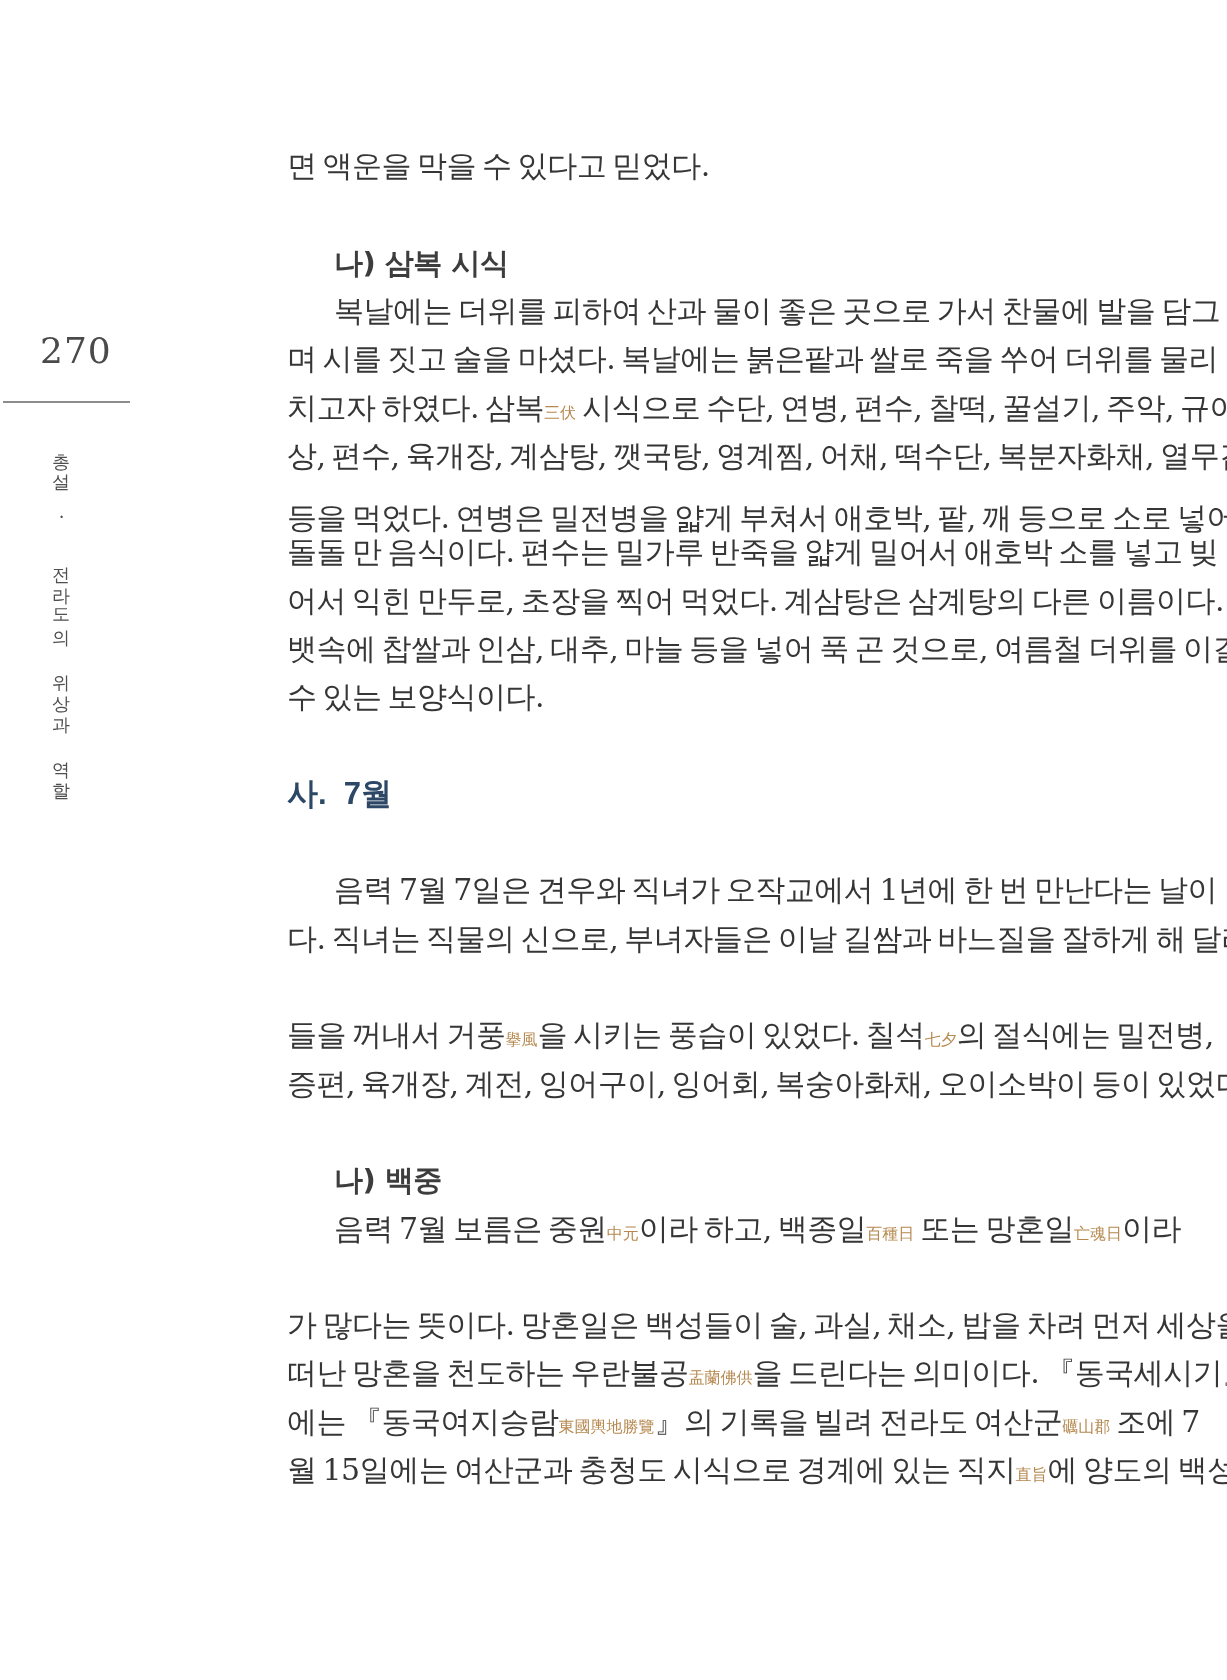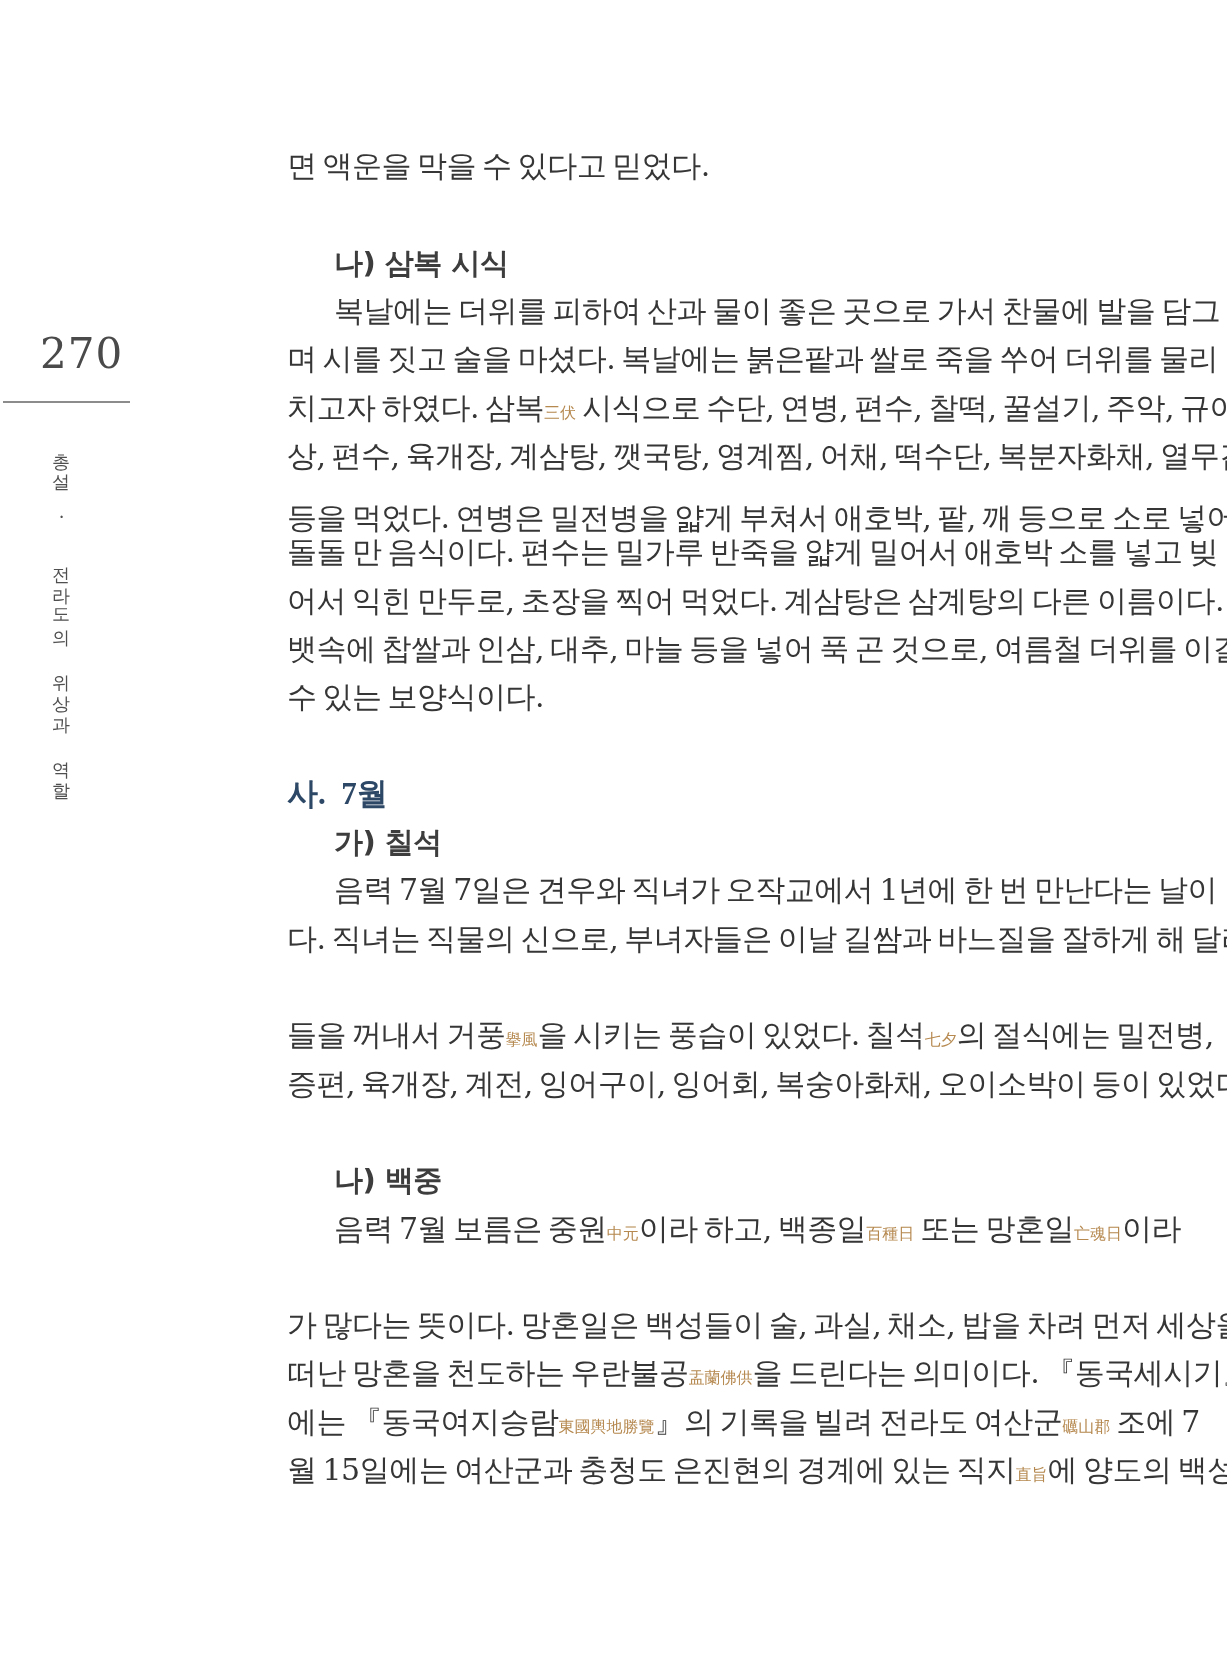--- a/index.html
+++ b/index.html
@@ -8,21 +8,21 @@
   }
   html,body{margin:0;padding:0;}
   body{
     width:1227px;height:1680px;position:relative;overflow:hidden;
     background:var(--bg);
     font-family:"DejaVu Serif","Liberation Serif",serif;
   }
   .page-number{
     position:absolute;left:40px;top:333px;
     font-family:"DejaVu Serif","Liberation Serif",serif;
-    font-size:42px;line-height:1;color:var(--pagenum);
+    font-size:36px;line-height:1;color:var(--pagenum);
     letter-spacing:1px;
   }
   .rule{
     position:absolute;left:3px;top:401px;width:127px;height:2px;
     background:var(--rule);
   }
   .sidebar-title{
     position:absolute;left:52px;top:440px;
     writing-mode:vertical-rl;text-orientation:upright;
     font-family:"DejaVu Serif","Liberation Serif",serif;
@@ -38,21 +38,21 @@
     font-family:"DejaVu Serif","Liberation Serif",serif;
     font-size:30px;line-height:48px;color:var(--body);
     letter-spacing:-0.5px;word-spacing:-3px;
   }
   .line.subheading{
     font-family:"DejaVu Sans","Liberation Sans",sans-serif;
     font-weight:700;font-size:29px;line-height:48px;color:var(--sub);
     letter-spacing:-0.5px;
   }
   .line.section{
-    font-family:Liberation Serif, serif;
+    font-family:Liberation Sans, sans-serif;
     font-weight:700;font-size:31px;line-height:48px;color:var(--section);
     letter-spacing:0;
   }
   .indent{padding-left:47px;}
   .hanja{
     font-size:16px;color:var(--hanja);letter-spacing:0;word-spacing:0;
   }
 </style>
 </head>
 <body>
@@ -69,24 +69,23 @@
     <div class="line body indent" style="top: 287px;"><span>복날에는 더위를 피하여 산과 물이 좋은 곳으로 가서 찬물에 발을 담그</span></div>
     <div class="line body" style="top: 335px;"><span>며 시를 짓고 술을 마셨다. 복날에는 붉은팥과 쌀로 죽을 쑤어 더위를 물리</span></div>
     <div class="line body" style="top: 384px;"><span>치고자 하였다. 삼복</span><span class="hanja">三伏</span><span> 시식으로 수단, 연병, 편수, 찰떡, 꿀설기, 주악, 규아</span></div>
     <div class="line body" style="top: 432px;"><span>상, 편수, 육개장, 계삼탕, 깻국탕, 영계찜, 어채, 떡수단, 복분자화채, 열무김치</span></div>
     <div class="line body" style="top: 480px; margin-top: 14px;"><span>등을 먹었다. 연병은 밀전병을 얇게 부쳐서 애호박, 팥, 깨 등으로 소로 넣어</span></div>
     <div class="line body" style="top: 528px;"><span>돌돌 만 음식이다. 편수는 밀가루 반죽을 얇게 밀어서 애호박 소를 넣고 빚</span></div>
     <div class="line body" style="top: 577px;"><span>어서 익힌 만두로, 초장을 찍어 먹었다. 계삼탕은 삼계탕의 다른 이름이다. 닭</span></div>
     <div class="line body" style="top: 625px;"><span>뱃속에 찹쌀과 인삼, 대추, 마늘 등을 넣어 푹 곤 것으로, 여름철 더위를 이길</span></div>
     <div class="line body" style="top: 673px;"><span>수 있는 보양식이다.</span></div>
     <div class="line section" style="top: 770px;"><span>사.  7월</span></div>
-    <div class="line subheading indent" style="top: 818px;"><span>가) 칠석</span></div>
     <div class="line body indent" style="top: 866px;"><span>음력 7월 7일은 견우와 직녀가 오작교에서 1년에 한 번 만난다는 날이</span></div>
     <div class="line body" style="top: 915px;"><span>다. 직녀는 직물의 신으로, 부녀자들은 이날 길쌈과 바느질을 잘하게 해 달라</span></div>
     <div class="line body" style="top: 1011px;"><span>들을 꺼내서 거풍</span><span class="hanja">擧風</span><span>을 시키는 풍습이 있었다. 칠석</span><span class="hanja">七夕</span><span>의 절식에는 밀전병,</span></div>
     <div class="line body" style="top: 1060px;"><span>증편, 육개장, 계전, 잉어구이, 잉어회, 복숭아화채, 오이소박이 등이 있었다.</span></div>
     <div class="line subheading indent" style="top: 1156px;"><span>나) 백중</span></div>
     <div class="line body indent" style="top: 1205px;"><span>음력 7월 보름은 중원</span><span class="hanja">中元</span><span>이라 하고, 백종일</span><span class="hanja">百種日</span><span> 또는 망혼일</span><span class="hanja">亡魂日</span><span>이라</span></div>
     <div class="line body" style="top: 1301px;"><span>가 많다는 뜻이다. 망혼일은 백성들이 술, 과실, 채소, 밥을 차려 먼저 세상을</span></div>
     <div class="line body" style="top: 1349px;"><span>떠난 망혼을 천도하는 우란불공</span><span class="hanja">盂蘭佛供</span><span>을 드린다는 의미이다. 『동국세시기』</span></div>
     <div class="line body" style="top: 1398px;"><span>에는 『동국여지승람</span><span class="hanja">東國輿地勝覽</span><span>』의 기록을 빌려 전라도 여산군</span><span class="hanja">礪山郡</span><span> 조에 7</span></div>
-    <div class="line body" style="top: 1446px;"><span>월 15일에는 여산군과 충청도 은진현의 경계에 있는 직지</span><span class="hanja">直旨</span><span>에 양도의 백성</span></div>
+    <div class="line body" style="top: 1446px;"><span>월 15일에는 여산군과 충청도 시식으로 경계에 있는 직지</span><span class="hanja">直旨</span><span>에 양도의 백성</span></div>
   </div>
 
 </body></html>

